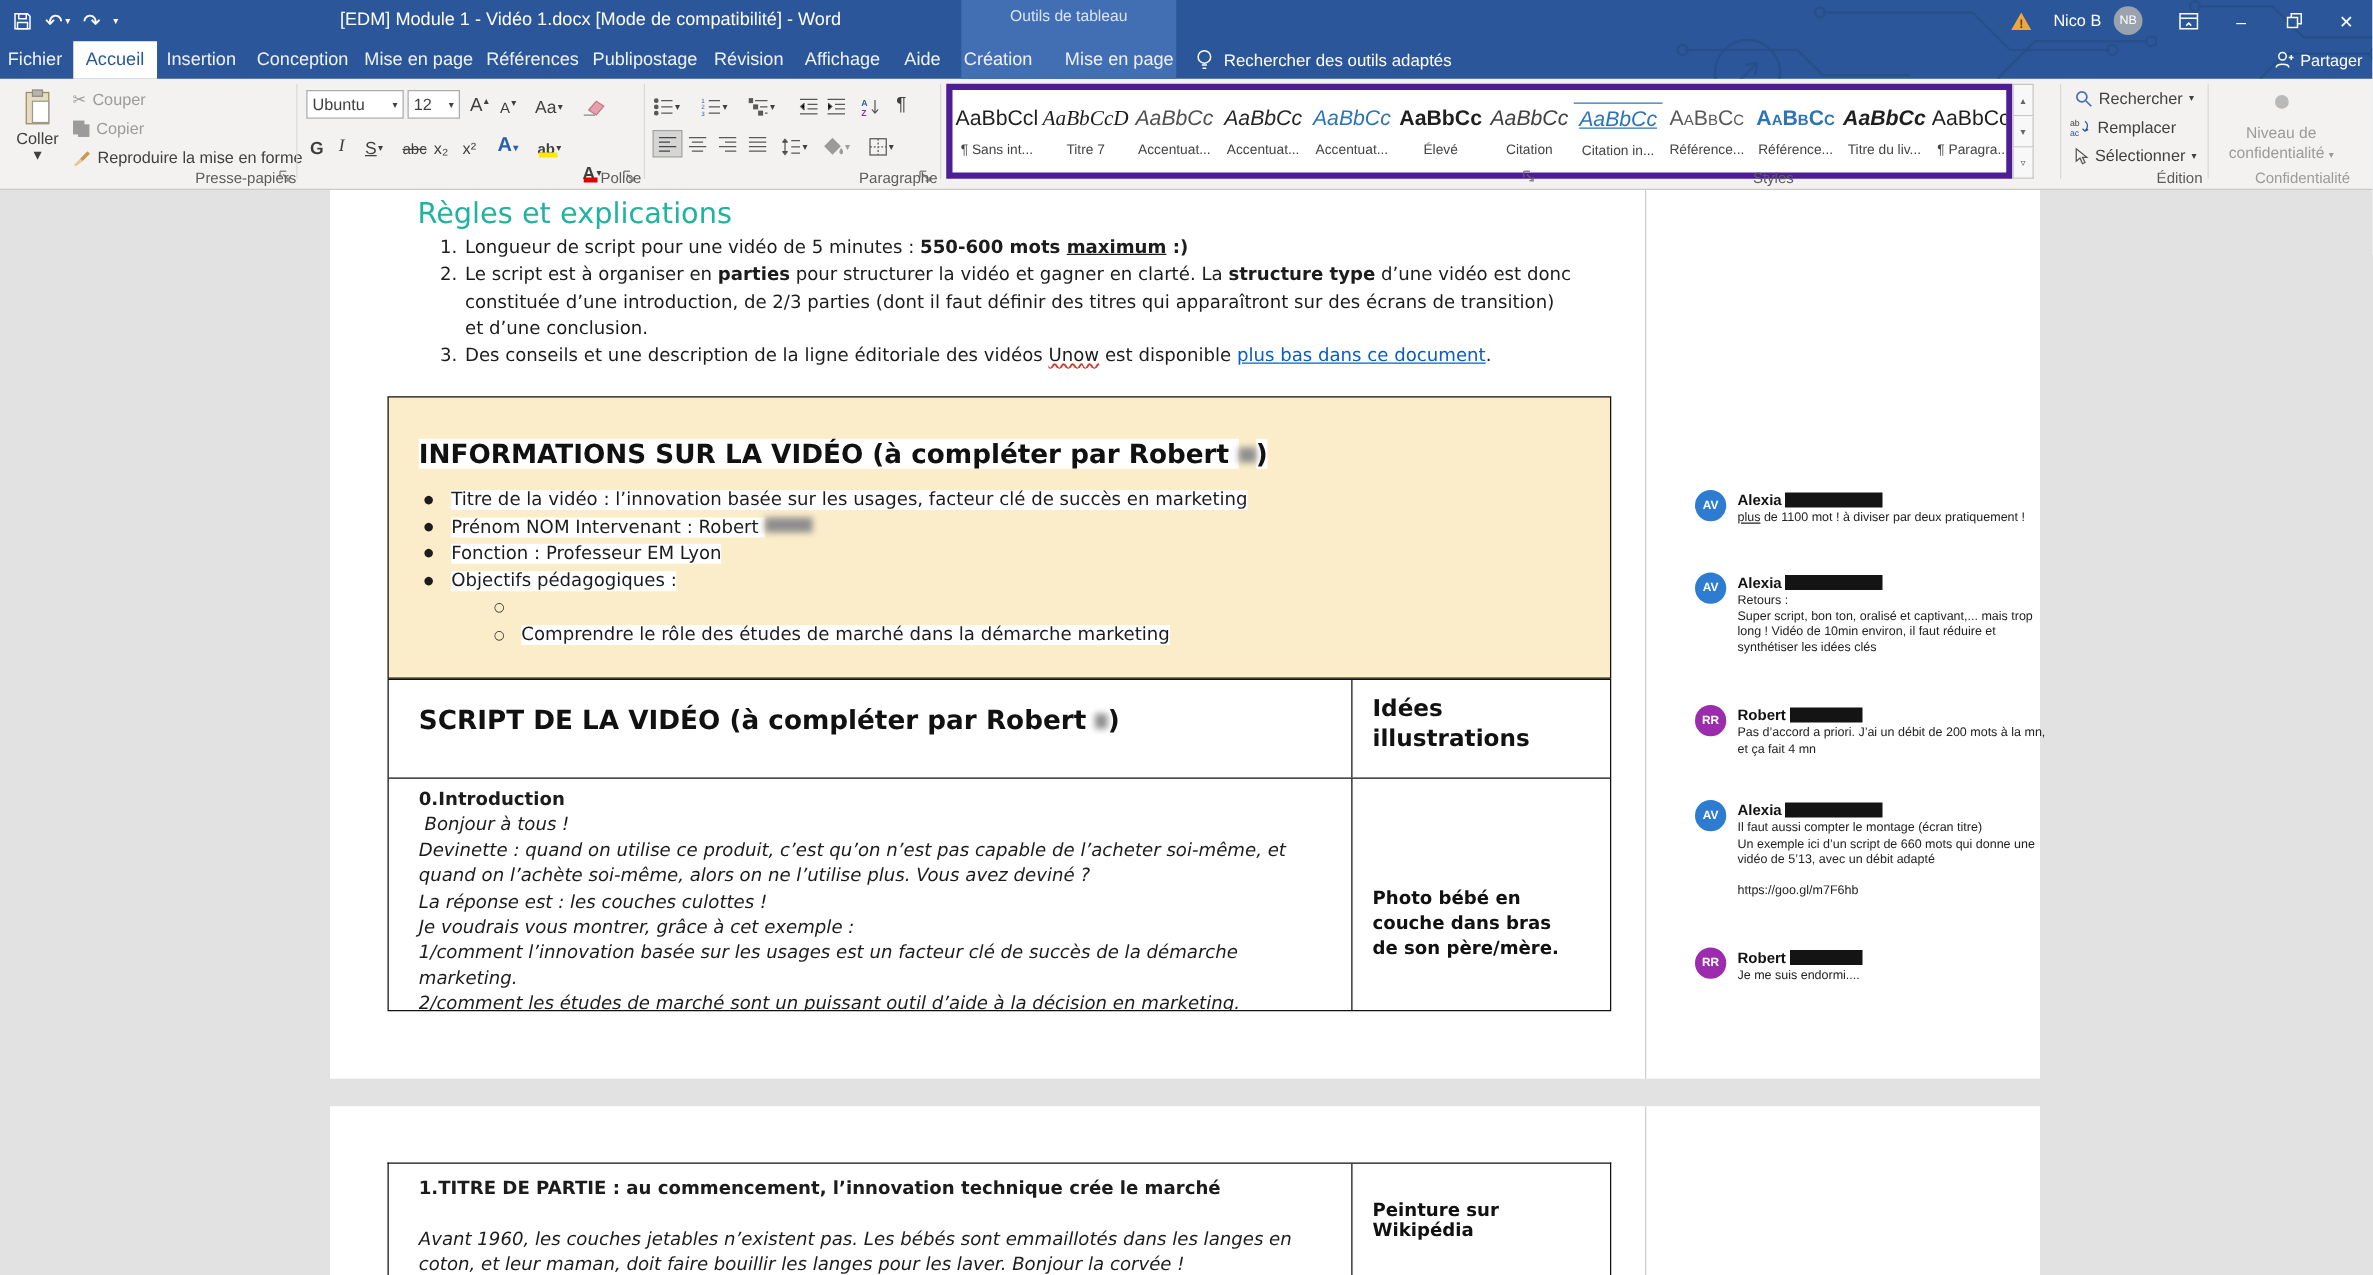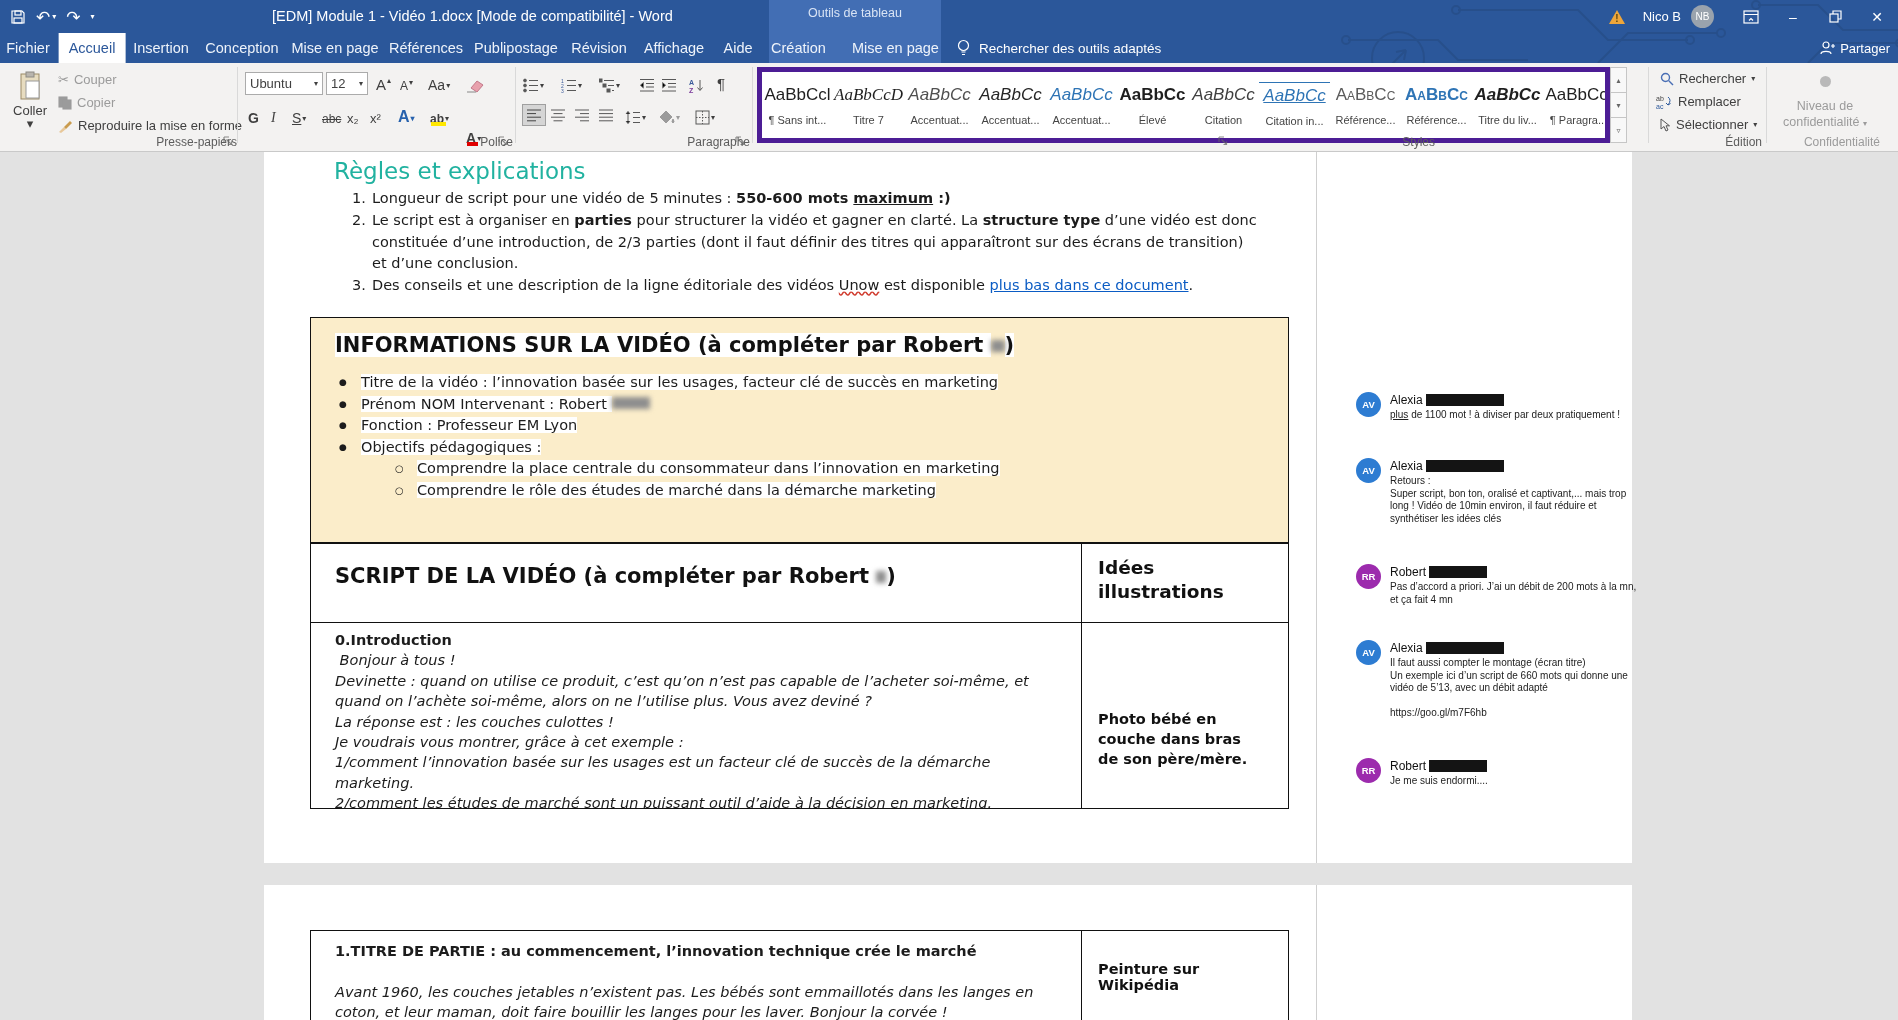--- a/index.html
+++ b/index.html
@@ -70,21 +70,21 @@
 .canvas{position:absolute;left:0;top:152px;width:1898px;height:868px;background:#e2e2e2;overflow:hidden;z-index:1}
 .page{position:absolute;left:264px;width:1368px;background:#fff;font-family:"DejaVu Sans",sans-serif}
 .page1{top:0;height:711px}
 .page2{top:733px;height:135px;overflow:hidden}
 .markupline{position:absolute;left:1052px;top:0;width:1px;height:100%;background:#cfcfcf}
 .h1{position:absolute;left:70px;top:6px;font-size:23px;font-weight:normal;color:#21b2a0}
 .li{position:absolute;left:88px;display:flex;font-size:14.5px;line-height:21.5px;color:#1c1c1c}
 .li .num{width:20px;flex:0 0 20px}
 .li .litxt{width:888px}
 
-.infobox{position:absolute;left:46px;top:165px;width:979px;height:226px;background:#fbedca;border:1.5px solid #111;padding:12px 24px}
+.infobox{position:absolute;left:46px;top:165px;width:979px;height:226px;background:#fbedca;border:1.5px solid #111;padding:30px 24px}
 .ib-title{font-size:21px;font-weight:bold;line-height:30px;color:#111;margin-bottom:12px;white-space:nowrap}
 .brow{display:flex;align-items:flex-start;font-size:14.5px;line-height:21.5px;color:#1c1c1c}
 .brow .bul{width:26px;flex:0 0 26px;font-size:9px;line-height:21.5px;text-align:left;padding-left:4px}
 .brow.sub{margin-left:56px}
 .brow.sub .bul{font-size:10px}
 
 .stable{position:absolute;left:46px;border:1.5px solid #111}
 .t1{top:391px;width:979px;height:266px}
 .trow{display:flex;width:100%}
 .tcell{border-right:1.5px solid #111;overflow:hidden}
@@ -109,21 +109,21 @@
 .rsquig{text-decoration-line:underline;text-decoration-style:wavy;text-decoration-color:#d03c2f}
 .rhl{background:#fff}
 .redact{display:inline-block;height:11px;background:#141414;vertical-align:baseline}
 .smudge{display:inline-block;height:12px;background:#8e8e8e;filter:blur(2.5px);vertical-align:baseline}
 
 .comment{position:absolute;left:1092px;width:300px;display:flex;gap:9px;font-family:"Liberation Sans",sans-serif}
 .cavatar{width:25px;height:25px;flex:0 0 25px;border-radius:50%;color:#fff;font-size:9.5px;font-weight:bold;display:flex;align-items:center;justify-content:center}
 .av-blue{background:#2d7cd2}
 .av-purple{background:#9c2bad}
 .cbody{width:256px;padding-top:1px}
-.cname{font-size:12px;font-weight:normal;color:#111;display:flex;align-items:center;gap:3px}
+.cname{font-size:12px;font-weight:bold;color:#111;display:flex;align-items:center;gap:3px}
 .cname .redact{height:12px}
 .ctext{font-size:10px;line-height:12.5px;color:#222;margin-top:2px;white-space:pre-wrap}
 .w78{width:78px}.w58{width:58px}
 svg{display:block}
 </style>
 </head>
 <body>
 
 <div class="header">
   <svg class="circuit" viewBox="0 0 560 63" fill="none" stroke="#24497f" stroke-width="2">
@@ -560,21 +560,20 @@
       <div class="brow">
           <span class="bul">●</span>
           <span><span class="rhl">Fonction : Professeur EM Lyon</span><span class="rhl">                                      </span></span>
         </div>
       <div class="brow">
           <span class="bul">●</span>
           <span><span class="rhl">Objectifs pédagogiques :</span></span>
         </div>
       <div class="brow sub">
           <span class="bul">○</span>
-          <span><span class="rhl">Comprendre la place centrale du consommateur dans l’innovation en marketing</span></span>
         </div>
       <div class="brow sub">
           <span class="bul">○</span>
           <span><span class="rhl">Comprendre le rôle des études de marché dans la démarche marketing</span></span>
         </div>
     </div>
 
     <div class="stable t1">
       <div class="trow hrow">
         <div class="tcell c1">

